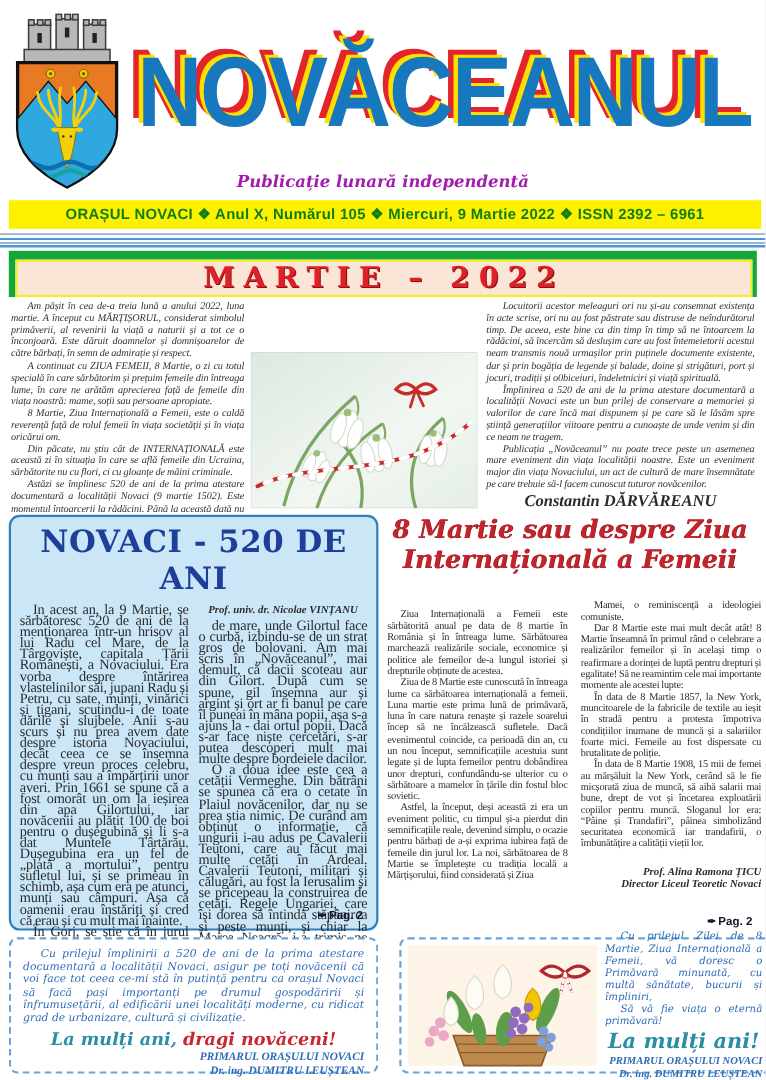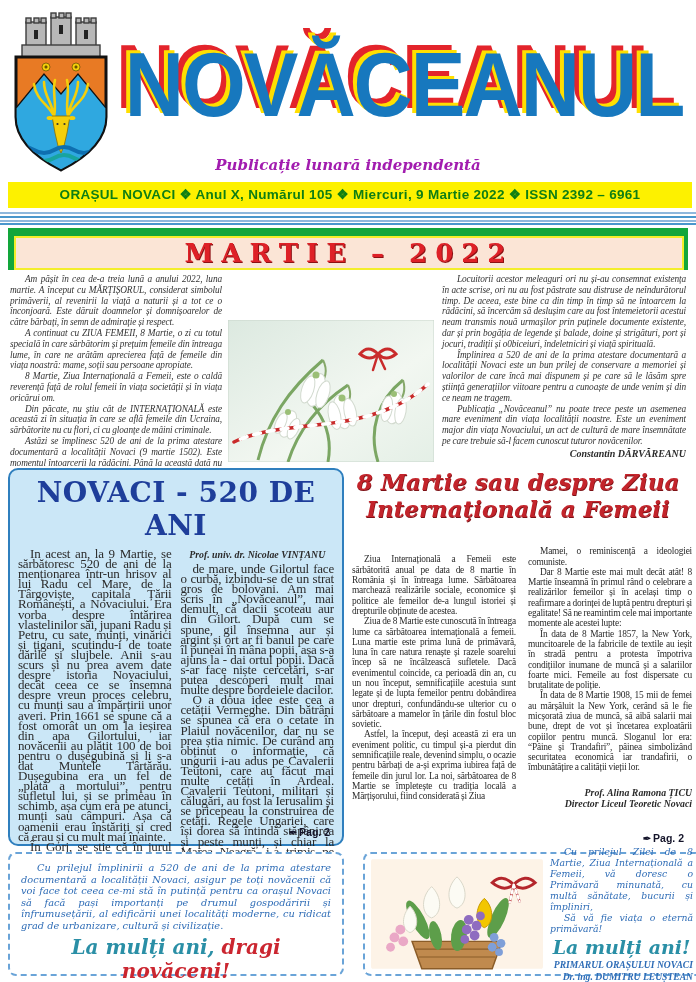--- a/index.html
+++ b/index.html
@@ -54,21 +54,21 @@
   
   .intro { position:absolute; left:10px; top:274px; width:676px; height:192px; overflow:hidden; }
   .intro p {
     font-style:italic; font-size:9.3px; line-height:10.8px; text-align:justify;
     text-indent:15px; color:#333; letter-spacing:-0.1px; word-spacing:-0.3px;
   }
   .icol1 { position:absolute; left:0; top:0; width:336px; height:192px; }
   .icol2 { position:absolute; left:342px; top:0; width:334px; height:192px; }
   .spacer-r { float:right; width:118px; height:138px; margin:48px 0 0 6px; }
   .spacer-l { float:left; width:84px; height:138px; margin:48px 6px 0 0; }
-  .intro-sig { text-align:right; font-weight:bold; font-style:italic; font-size:10px; margin-top:1px; }
+  .intro-sig { text-align:center; font-weight:bold; font-style:italic; font-size:15px; margin-top:1px; }
   .martisor-img { position:absolute; left:218px; top:46px; width:206px; height:142px; }
   
   .novaci {
     position:absolute; left:8px; top:468px; width:336px; height:378px;
     background:#cbe7f7; border:2px solid #2f7fbe; border-radius:10px;
     padding:6px 8px;
   }
   .novaci h2 {
     text-align:center; font-family:"DejaVu Serif", serif; font-weight:bold;
     font-size:28px; color:#1e3e9a; letter-spacing:0.5px; margin:0 0 7px;
@@ -104,21 +104,21 @@
     border:2px dashed #6aa4d8; border-radius:8px;
   }
   .mayor-left { left:8px; width:336px; padding:8px 11px 5px; }
   .mayor-right { left:363px; width:340px; padding:5px 8px 5px 6px; display:flex; gap:7px;align-items:center; }
   .script-text {
     font-family:"DejaVu Serif", serif; font-style:italic; color:#2e6cb6;
     font-size:9.8px; line-height:11.6px; text-align:justify; text-indent:16px;
   }
   .mayor-right .script-text { font-size:9.3px; line-height:11px; text-indent:14px; }
   .greeting { text-align:center; font-family:"DejaVu Serif", serif; font-style:italic;
-    font-weight:bold; font-size:20px; margin:3px 0 2px; }
+    font-weight:bold; font-size:16px; margin:3px 0 2px; }
   .greeting .g-blue { color:#2a8fa6; }
   .greeting .g-red { color:#cb2630; }
   .mayor-sig { text-align:right; font-weight:bold; font-style:italic;
     font-size:10.3px; line-height:12.5px; color:#2e6cb6; font-family:"Liberation Serif", serif; }
   .bouquet-img { width:172px; height:112px; flex:0 0 auto; border-radius:4px; }
   .mr-text { width:153px; }
   .mr-text .greeting { font-size:19px; margin:2px 0 1px; }
   .mr-text .mayor-sig { font-size:9.6px; line-height:11.5px; }
   .femeii .pag { position:absolute; right:4px; bottom:2px; }
 </style>

